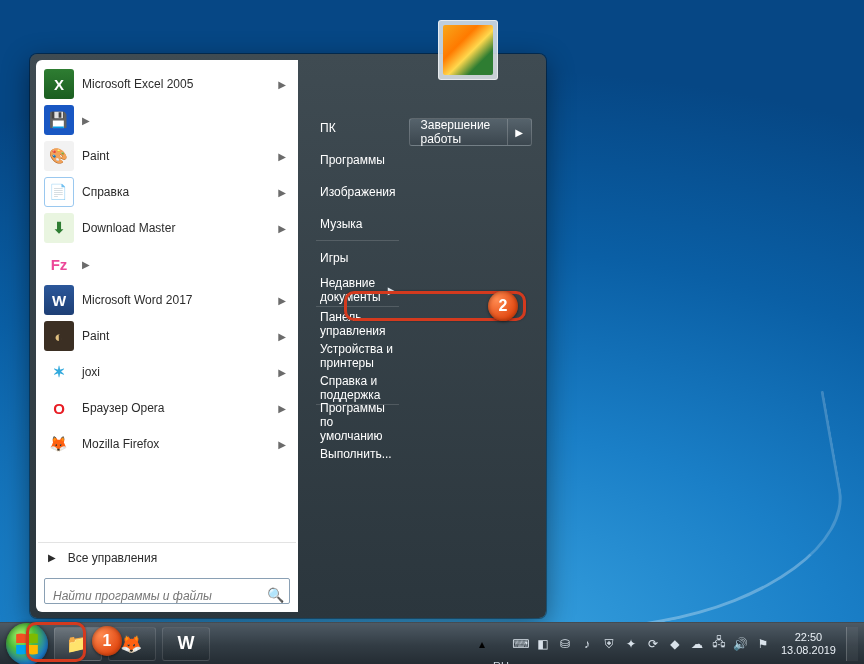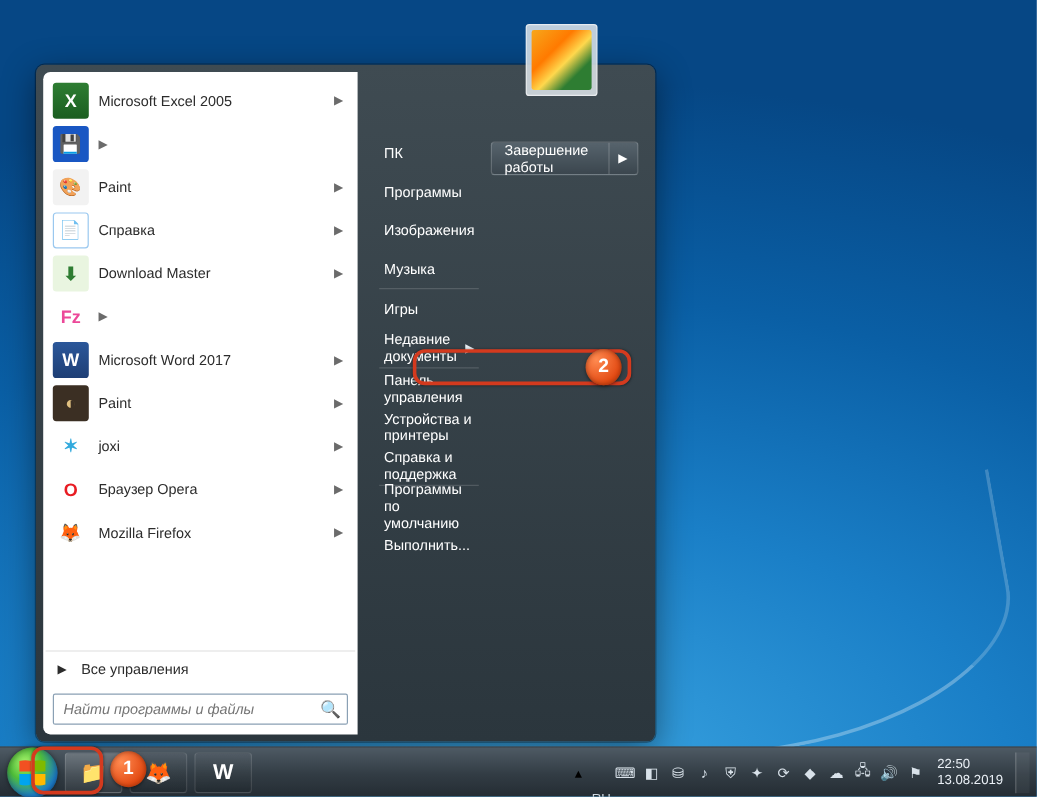--- a/index.html
+++ b/index.html
@@ -87,21 +87,21 @@
   .prog-arrow { color: #6b6b6b; font-size: 10px; margin-right: 4px; }
 
   .all-programs {
     display:flex; align-items:center; height:30px; padding:0 10px;
     border-top:1px solid #e3e3e3; margin-top:4px; cursor:pointer; color:#2c2c2c;
   }
   .all-programs .tri { margin-right:12px; font-size:10px; }
 
   .search-wrap { padding:6px 6px 2px 6px; }
   .search-box {
-    display:flex; align-items:center; border:1px solid #8aa0b4; border-radius:2px;
+    display:flex; align-items:flex-end; border:1px solid #8aa0b4; border-radius:2px;
     background:#fff; height:26px;
   }
   .search-box input {
     flex:1; border:none; outline:none; font-style:italic; color:#6d6d6d;
     padding:0 8px; font-size:12px; background:transparent;
   }
   .search-box .s-ico { width:26px; text-align:center; color:#4e6f8f; font-size:14px; }
 
   .ritem {
     display:flex; align-items:center; height:32px; padding:0 10px;
@@ -149,21 +149,21 @@
     width:48px; height:34px; margin-left:6px; border-radius:3px;
     display:flex; align-items:center; justify-content:center;
     background: linear-gradient(rgba(255,255,255,.05), rgba(0,0,0,.1));
     border:1px solid rgba(255,255,255,.12); cursor:pointer;
   }
   .tb-pin.active { background: linear-gradient(rgba(255,255,255,.2), rgba(255,255,255,.05)); }
   .tb-spacer { flex:1; }
   .tray { display:flex; align-items:center; gap:6px; padding-right:4px; }
   .tray .tico { width:16px; height:16px; display:flex; align-items:center; justify-content:center; color:#d9e2ea; font-size:12px; cursor:pointer; }
   .lang { color:#cfd9e2; font-size:11px; padding:0 4px; cursor:pointer;margin-top:44px; }
-  .clock { text-align:left; color:#e9eff5; font-size:11px; line-height:13px; padding:0 6px; }
+  .clock { text-align:center; color:#e9eff5; font-size:11px; line-height:13px; padding:0 6px; }
   .showdesk { width:12px; height:34px; margin-left:4px; border-left:1px solid rgba(255,255,255,.2); background:rgba(255,255,255,.05); cursor:pointer; }
 
   
   .callout {
     position:absolute; border:3px solid #d43a1e; border-radius:10px;
     box-shadow:0 0 2px rgba(0,0,0,.4);
     pointer-events:none;
   }
   .badge {
     position:absolute; width:30px; height:30px; border-radius:50%;

